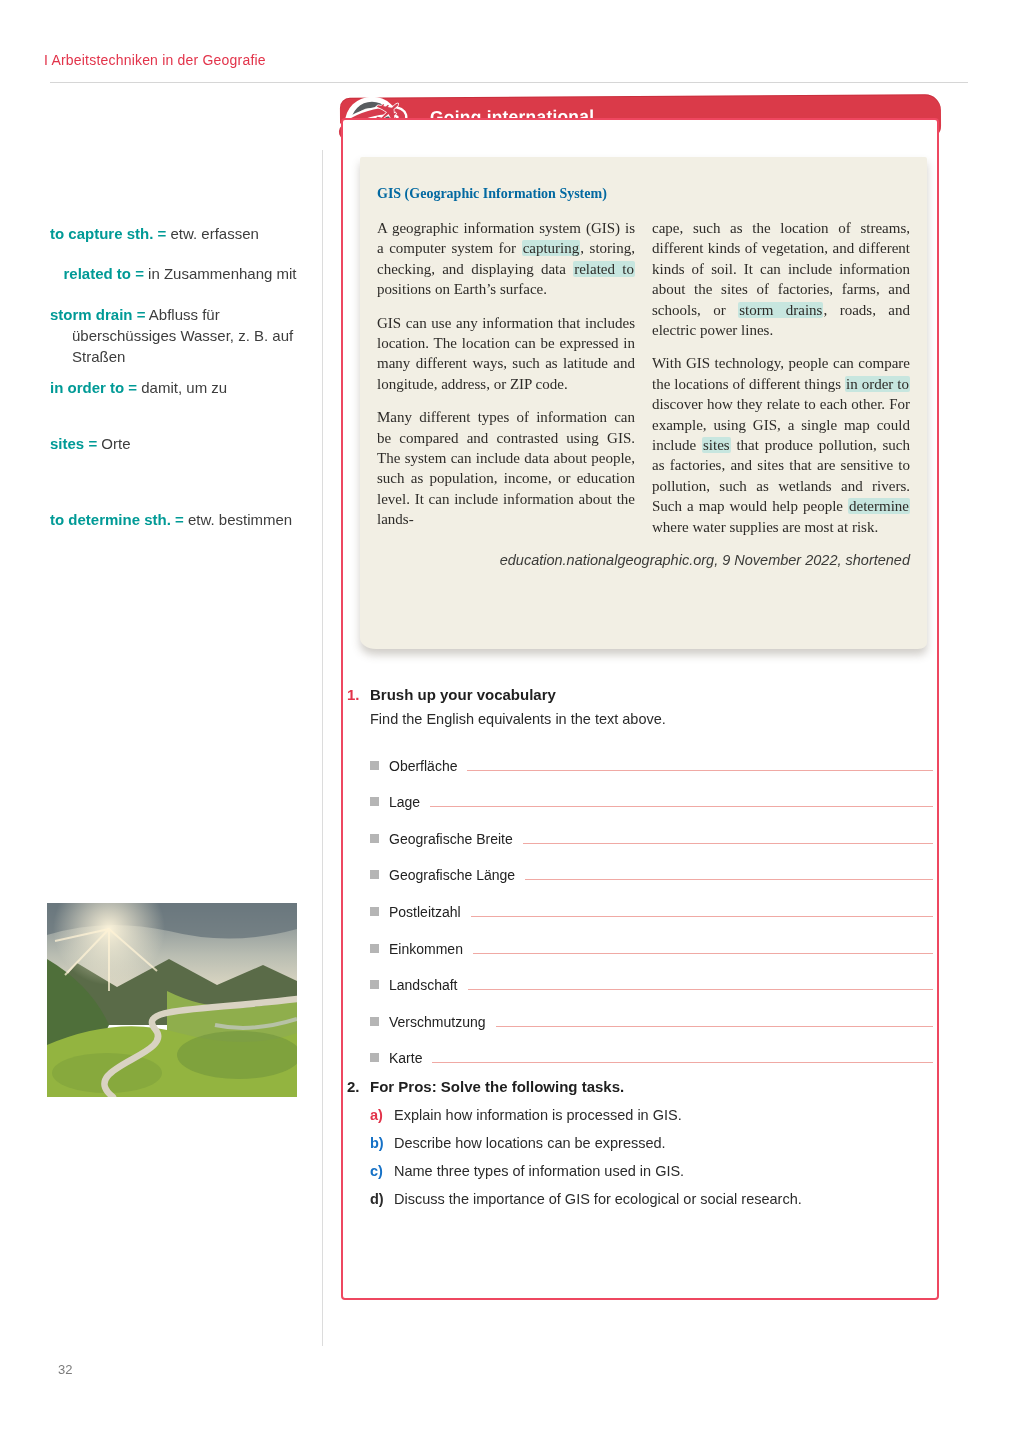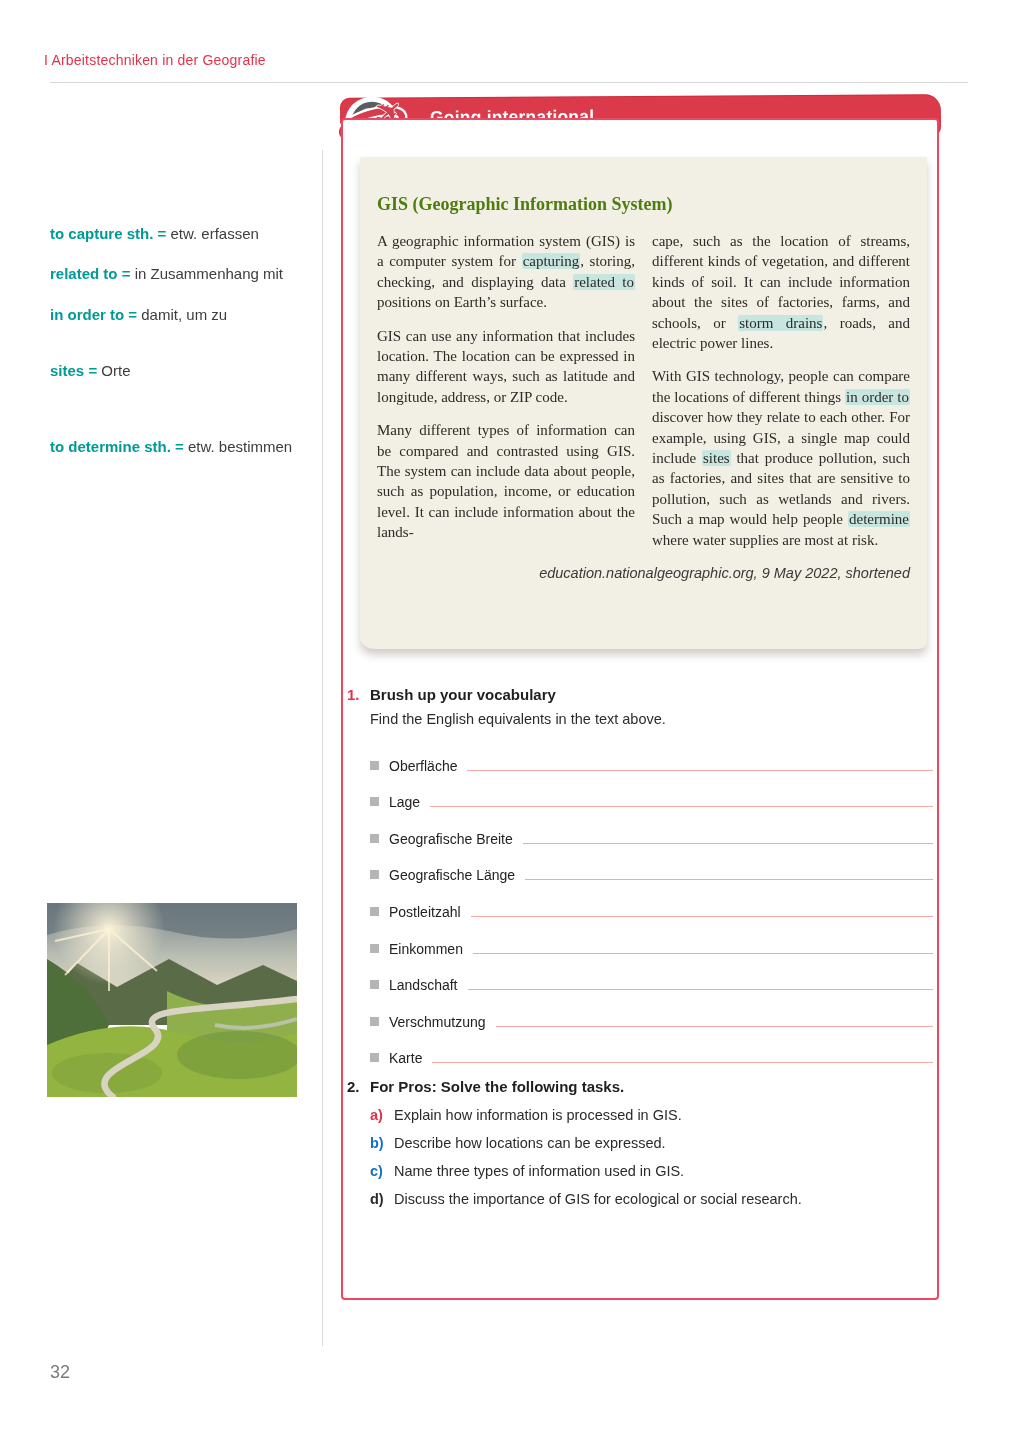--- a/index.html
+++ b/index.html
@@ -24,21 +24,21 @@
     color:var(--accent);letter-spacing:.2px;
   }
   .header-rule{position:absolute;left:50px;top:82px;width:918px;height:1px;background:#d6d6d6;}
   .col-divider{position:absolute;left:322px;top:150px;width:1px;height:1196px;background:#dcdcdc;}
 
   
   .sidebar{position:absolute;left:50px;top:224px;width:260px;}
   .vocab{font-size:15px;line-height:1.38;color:#3d3d3d;padding-left:22px;text-indent:-22px;}
   .vocab .term,.vocab .eq{color:var(--teal);font-weight:bold;}
   .vocab.g1{margin-bottom:19px;}
-  .vocab.g2{margin-bottom:21px;}
+  .vocab.g2{margin-bottom:21px;text-align:center;}
   .vocab.g3{margin-bottom:11px;}
   .vocab.g4{margin-bottom:35px;}
   .vocab.g5{margin-bottom:55px;}
 
   .photo{position:absolute;left:47px;top:903px;width:250px;height:194px;overflow:hidden;}
   .photo svg{display:block;width:100%;height:100%;}
 
   
   .main-box{
     position:absolute;left:341px;top:118px;width:598px;height:1182px;
@@ -54,21 +54,21 @@
   .banner-title{position:absolute;left:90px;top:10px;color:#fff;font-weight:bold;font-size:17.5px;letter-spacing:.2px;}
   .banner-icon{position:absolute;left:-2px;top:-7px;width:74px;height:62px;}
 
   
   .paper{
     position:absolute;left:17px;top:37px;width:567px;height:492px;
     background:#f2efe4;border-radius:2px 2px 9px 16px / 2px 2px 6px 11px;
     box-shadow:0 6px 9px rgba(90,80,60,.28);
     padding:21px 17px 0;overflow:hidden;
   }
-  .article-title{font-family:"Liberation Serif", serif;font-weight:bold;font-size:18px;color:#4d7c0f;margin:16px 0 16px;}
+  .article-title{font-family:"Liberation Serif", serif;font-weight:bold;font-size:14px;color:#0369a1;margin:8px 0 16px;}
   .cols{display:flex;gap:17px;justify-content:space-between;}
   .col{width:258px;font-family:"Liberation Serif", serif;font-size:15px;line-height:20.4px;color:var(--serif-ink);text-align:justify;}
   .col p{margin:0 0 13px;}
   .hl{background:var(--hl);border-radius:2px;padding:0 1px;box-decoration-break:clone;-webkit-box-decoration-break:clone;}
   .source{margin-top:2px;text-align:right;font-style:italic;font-size:14.5px;color:#3a3a38;}
 
   
   .tasks{position:absolute;left:4px;top:566px;width:588px;font-size:14.5px;color:var(--ink);}
   .t-head{display:flex;gap:8px;font-weight:bold;font-size:15px;color:#1f1f1f;}
   .t-num{min-width:15px;}
@@ -80,39 +80,44 @@
   .vlabel{font-size:14px;color:#222;white-space:nowrap;}
   .fill-line{flex:1;border-bottom:1.4px solid var(--line);margin:0 0 3px 10px;}
   .task2{margin-top:12px;}
   .subtasks{margin:12px 0 0 23px;}
   .srow{display:flex;gap:9px;margin-bottom:12px;}
   .sletter{font-weight:bold;min-width:15px;}
   .sletter.red{color:var(--accent);}
   .sletter.blue{color:var(--blue);}
   .sletter.dark{color:#2b2b2b;}
 
-  .page-number{position:absolute;left:50px;top:1362px;font-size:18px;color:#7b7b7b;}
+  .page-number{position:absolute;left:58px;top:1362px;font-size:13px;color:#7b7b7b;}
 </style>
 </head>
 <body>
 
 <div class="chapter">I Arbeitstechniken in der Geografie</div>
 <div class="header-rule"></div>
 <div class="col-divider"></div>
 
 <div class="sidebar">
   <div class="vocab g1">
     <span class="term">to capture sth.</span>
     <span class="eq">=</span>
     <span class="def">etw. erfassen</span>
   </div>
   <div class="vocab g2">
     <span class="term">related to</span>
     <span class="eq">=</span>
     <span class="def">in Zusammenhang mit</span>
+  </div>
+  <div class="vocab g3">
+    <span class="term">storm drain</span>
+    <span class="eq">=</span>
+    <span class="def">Abfluss für überschüssiges Wasser, z. B. auf Straßen</span>
   </div>
   <div class="vocab g4">
     <span class="term">in order to</span>
     <span class="eq">=</span>
     <span class="def">damit, um zu</span>
   </div>
   <div class="vocab g5">
     <span class="term">sites</span>
     <span class="eq">=</span>
     <span class="def">Orte</span>
@@ -178,21 +183,21 @@
       <div class="col">
           <p><span>A geographic information system (GIS) is a computer system for </span><span class="hl">capturing</span><span>, storing, checking, and displaying data </span><span class="hl">related to</span><span> positions on Earth’s surface.</span></p>
           <p><span>GIS can use any information that includes location. The location can be expressed in many different ways, such as latitude and longitude, address, or ZIP code.</span></p>
           <p><span>Many different types of information can be compared and contrasted using GIS. The system can include data about people, such as population, income, or education level. It can include information about the lands-</span></p>
         </div>
       <div class="col">
           <p><span>cape, such as the location of streams, different kinds of vegetation, and different kinds of soil. It can include information about the sites of factories, farms, and schools, or </span><span class="hl">storm drains</span><span>, roads, and electric power lines.</span></p>
           <p><span>With GIS technology, people can compare the locations of different things </span><span class="hl">in order to</span><span> discover how they relate to each other. For example, using GIS, a single map could include </span><span class="hl">sites</span><span> that produce pollution, such as factories, and sites that are sensitive to pollution, such as wetlands and rivers. Such a map would help people </span><span class="hl">determine</span><span> where water supplies are most at risk.</span></p>
         </div>
     </div>
-    <div class="source">education.nationalgeographic.org, 9 May 2022, shortened</div>
+    <div class="source">education.nationalgeographic.org, 9 November 2022, shortened</div>
   </div>
 
   <div class="tasks">
 
     <div class="t-head">
       <span class="t-num red">1.</span>
       <span>Brush up your vocabulary</span>
     </div>
     <div class="instruction">Find the English equivalents in the text above.</div>
 

